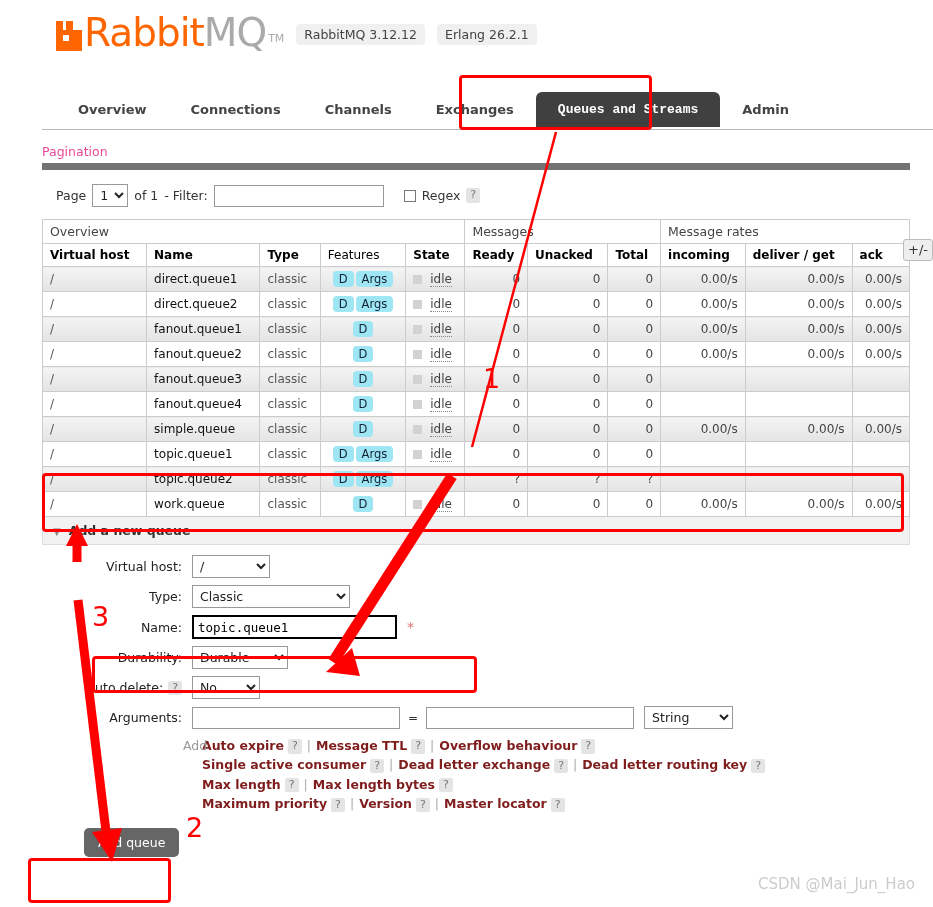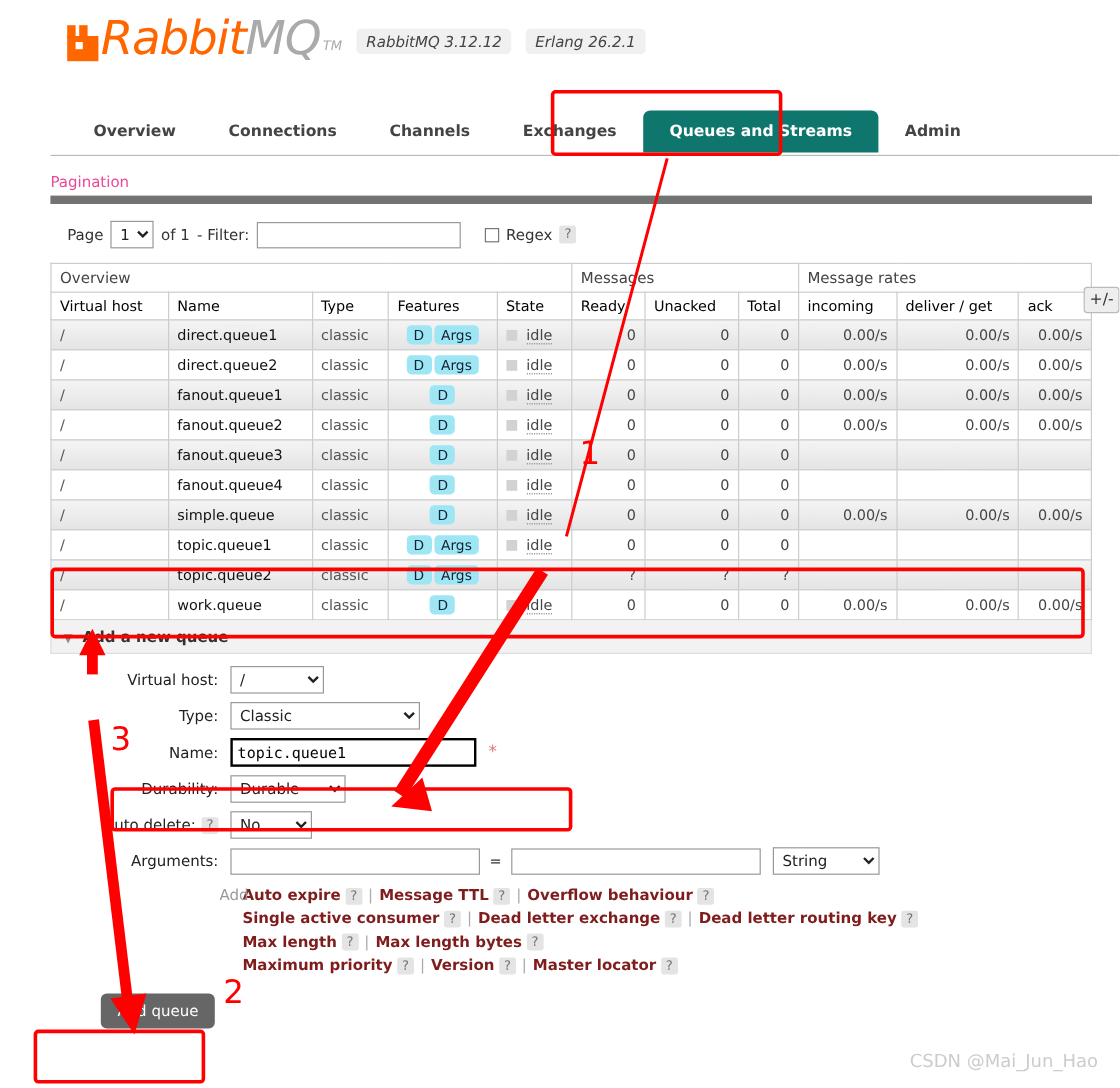--- a/index.html
+++ b/index.html
@@ -9,21 +9,21 @@
     background: #fff;
     font-family: "DejaVu Sans", sans-serif;
     font-size: 12px;
     color: #333;
     position: relative;
     overflow: hidden;
   }
 
   
   #header { padding: 14px 0 0 56px; height: 80px; position: relative; }
-  .logo-row { display: flex; align-items: flex-end; gap: 12px; font-style: italic; }
+  .logo-row { display: flex; align-items: flex-end; gap: 12px; }
   .logo-wrap { display:flex; align-items:flex-end; }
   .logo-mark { width: 26px; height: 30px; position: relative; margin-right: 2px; }
   .logo-mark .ear1 { position:absolute; left:0; top:0; width:7px; height:11px; background:#F60; }
   .logo-mark .ear2 { position:absolute; left:10px; top:0; width:7px; height:11px; background:#F60; }
   .logo-mark .body { position:absolute; left:0; top:9px; width:26px; height:21px; background:#F60; }
   .logo-mark .eye { position:absolute; left:7px; top:14px; width:6px; height:6px; background:#fff; }
   .logo-rabbit { font-size: 39px; color:#F60; font-weight:400; letter-spacing:-1px; line-height:0.95; }
   .logo-mq { font-size: 39px; color:#aaa; font-weight:400; letter-spacing:-1px; line-height:0.95;}
   .logo-tm { font-size: 11px; color:#aaa; padding-bottom:6px; margin-left:2px; }
   .ver-badge {
@@ -32,21 +32,21 @@
   }
 
   
   #nav { position:relative; margin: 12px 0 0 56px; height: 38px; }
   .tabs { display:flex; align-items:flex-end; gap:0; }
   .tab {
     font-weight:bold; font-size:13px; color:#444;
     padding: 10px 22px 10px 22px; cursor:pointer;
     border-radius: 6px 6px 0 0;
   }
-  .tab.active { background:#0f766e; color:#fff; }
+  .tab.active { background:#404040; color:#fff;font-family:Liberation Mono, monospace; }
   .nav-rule { position:absolute; left:-14px; right:0; bottom:0; height:1px; background:#bbb; width:897px;}
 
   
   #content { padding: 0 0 0 42px; }
   .section-label {
     font-size: 12.5px; color:#ec4899; padding: 14px 0 4px 0;
     border-bottom:7px solid #737373; width: 868px;
   }
 
   .pag-row { display:flex; align-items:center; gap:6px; padding: 14px 0 12px 14px; font-size:12.5px; color:#333; }
@@ -61,21 +61,21 @@
   .qmark {
     display:inline-block; background:#e4e4e4; color:#777;
     font-size:11px; padding:1px 4px; border-radius:2px; line-height:1.1;
     vertical-align:middle;
   }
 
   
   table.queues { border-collapse:collapse; width:868px; font-size:12px; }
   table.queues td, table.queues th { border:1px solid #ccc; padding:4px 7px; }
   .grp-hdr { background:#fff; color:#444; font-weight:normal; text-align:left; font-size:12.5px; padding:5px 7px; }
-  .col-hdr { background:#fff; color:#000; text-align:left; font-size:12px; font-weight:normal; padding:5px 7px; }
+  .col-hdr { background:#fff; color:#000; text-align:left; font-size:12px; font-weight:bold; padding:5px 7px; }
   .col-hdr.nosort { font-weight:normal; }
   tr.even td { background:#fff; }
   tr.odd  td { background:#eaeaea; background-image:linear-gradient(#f4f4f4,#e4e4e4); }
   td.vhost { color:#555; }
   td.qname { font-weight:normal; color:#111; }
   td.type  { color:#555; }
   td.feat  { text-align:center; white-space:nowrap; }
   td.state { white-space:nowrap; }
   td.num   { text-align:right; color:#444; }
   .badge {

